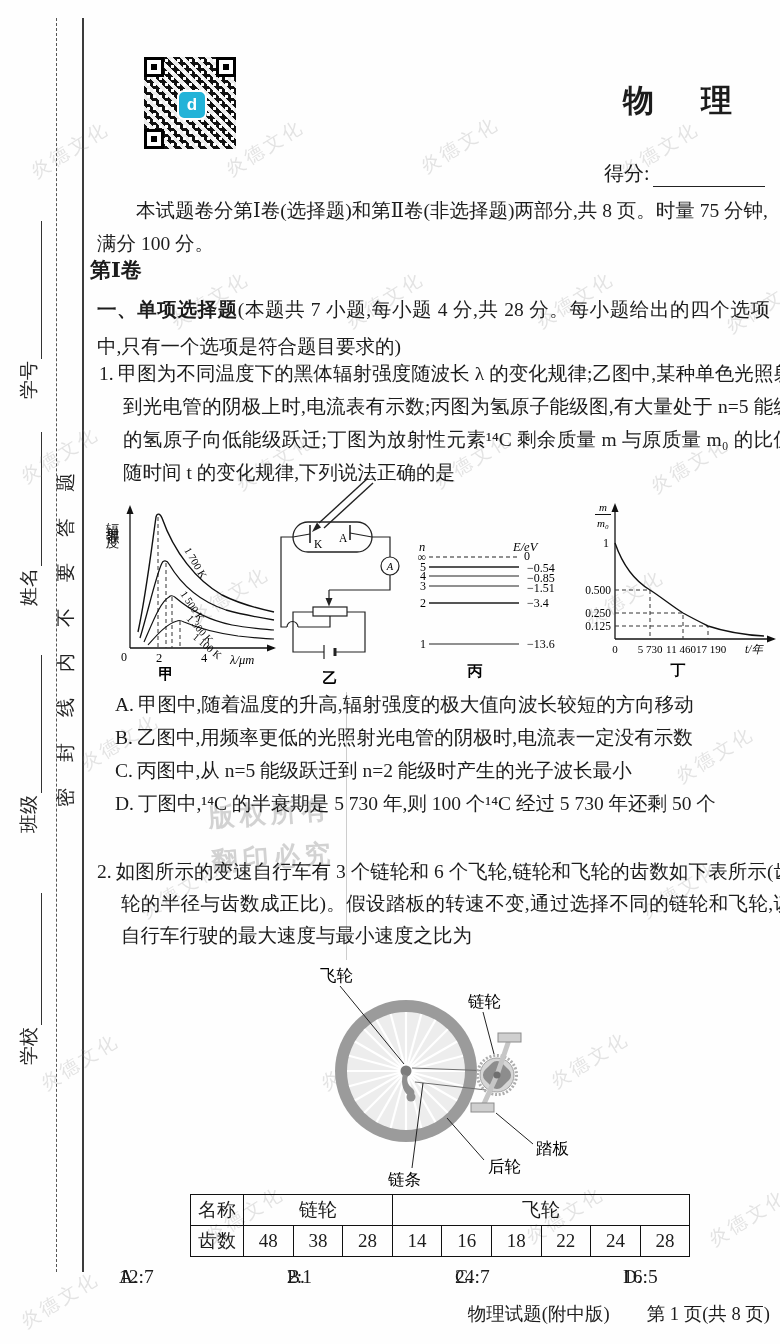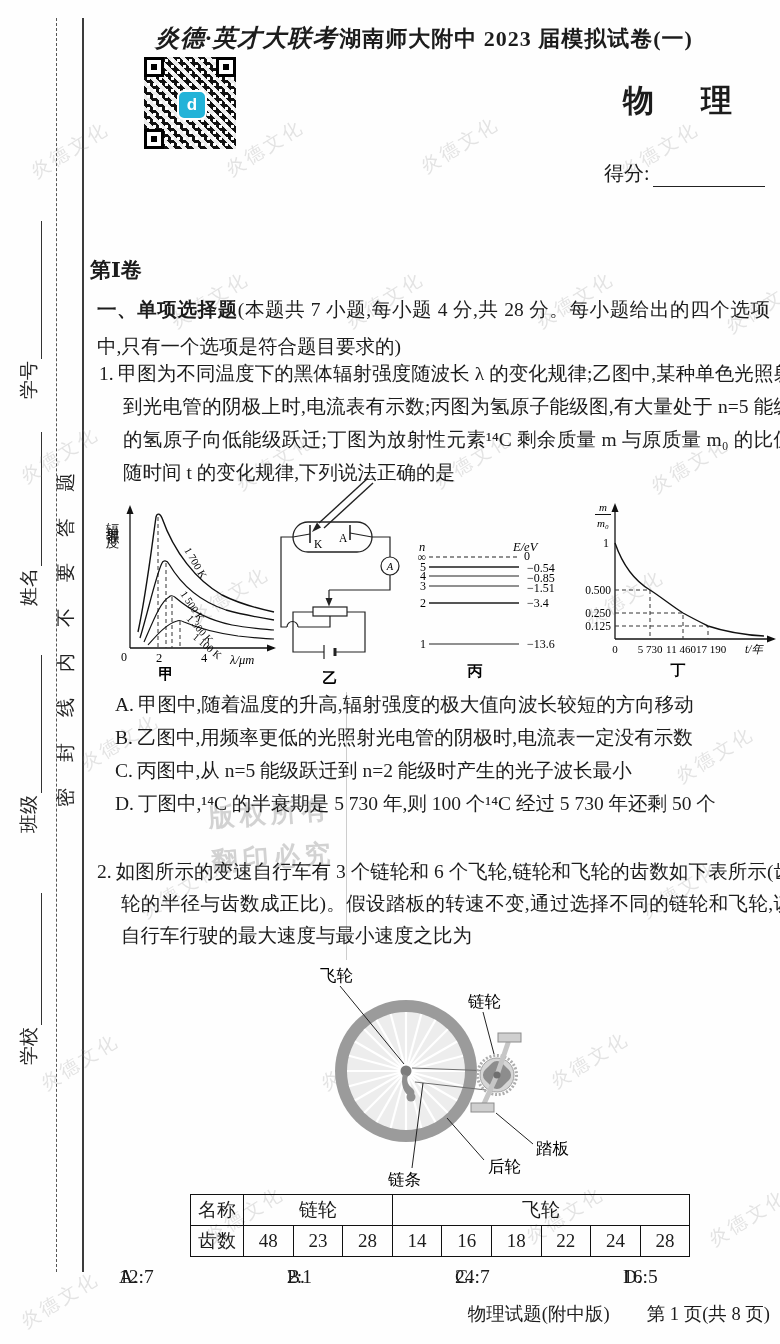--- a/index.html
+++ b/index.html
@@ -120,37 +120,35 @@
   <span class="wm" style="left:565px;top:1215px">炎德文化</span>
   <span class="wm" style="left:748px;top:1218px">炎德文化</span>
   <span class="wm" style="left:60px;top:1300px">炎德文化</span>
 
   <div class="copyright">
     <div>版权所有</div>
     <div>翻印必究</div>
   </div>
   <div class="artifact"></div>
 
-  <div class="extitle">
-    <span class="script">炎德·英才大联考</span><span>湖南师大附中 2023 届模拟试卷(一)</span>
-  </div>
 
   <div class="qr">
     <div class="fp tl"></div>
     <div class="fp tr"></div>
     <div class="fp bl"></div>
     <div class="qlogo">d</div>
   </div>
 
   <div class="subject">物　理</div>
 
   <div class="score">
     <span>得分:</span><span class="sline"></span>
   </div>
 
+  <div class="intro body-text">本试题卷分第Ⅰ卷(选择题)和第Ⅱ卷(非选择题)两部分,共 8 页。时量 75 分钟,满分 100 分。</div>
   <div class="part1">第Ⅰ卷</div>
   <div class="section body-text">
     <span class="slabel">一、单项选择题</span><span>(本题共 7 小题,每小题 4 分,共 28 分。每小题给出的四个选项中,只有一个选项是符合题目要求的)</span>
   </div>
 
   <div class="qpara body-text hang q1">
     <span class="optlabel">1.</span><span>甲图为不同温度下的黑体辐射强度随波长 λ 的变化规律;乙图中,某种单色光照射到光电管的阴极上时,电流表有示数;丙图为氢原子能级图,有大量处于 n=5 能级的氢原子向低能级跃迁;丁图为放射性元素¹⁴C 剩余质量 m 与原质量 m₀ 的比值随时间 t 的变化规律,下列说法正确的是</span>
   </div>
 
   <div class="ylab-vert">辐射强度</div>
@@ -330,21 +328,21 @@
     </colgroup>
     <tbody>
         <tr>
       <td>名称</td>
       <td colspan="3">链轮</td>
       <td colspan="6">飞轮</td>
     </tr>
     <tr>
       <td>齿数</td>
       <td>48</td>
-      <td>23</td>
+      <td>38</td>
       <td>28</td>
       <td>14</td>
       <td>16</td>
       <td>18</td>
       <td>22</td>
       <td>24</td>
       <td>28</td>
     </tr>
   </tbody>
     </table>

